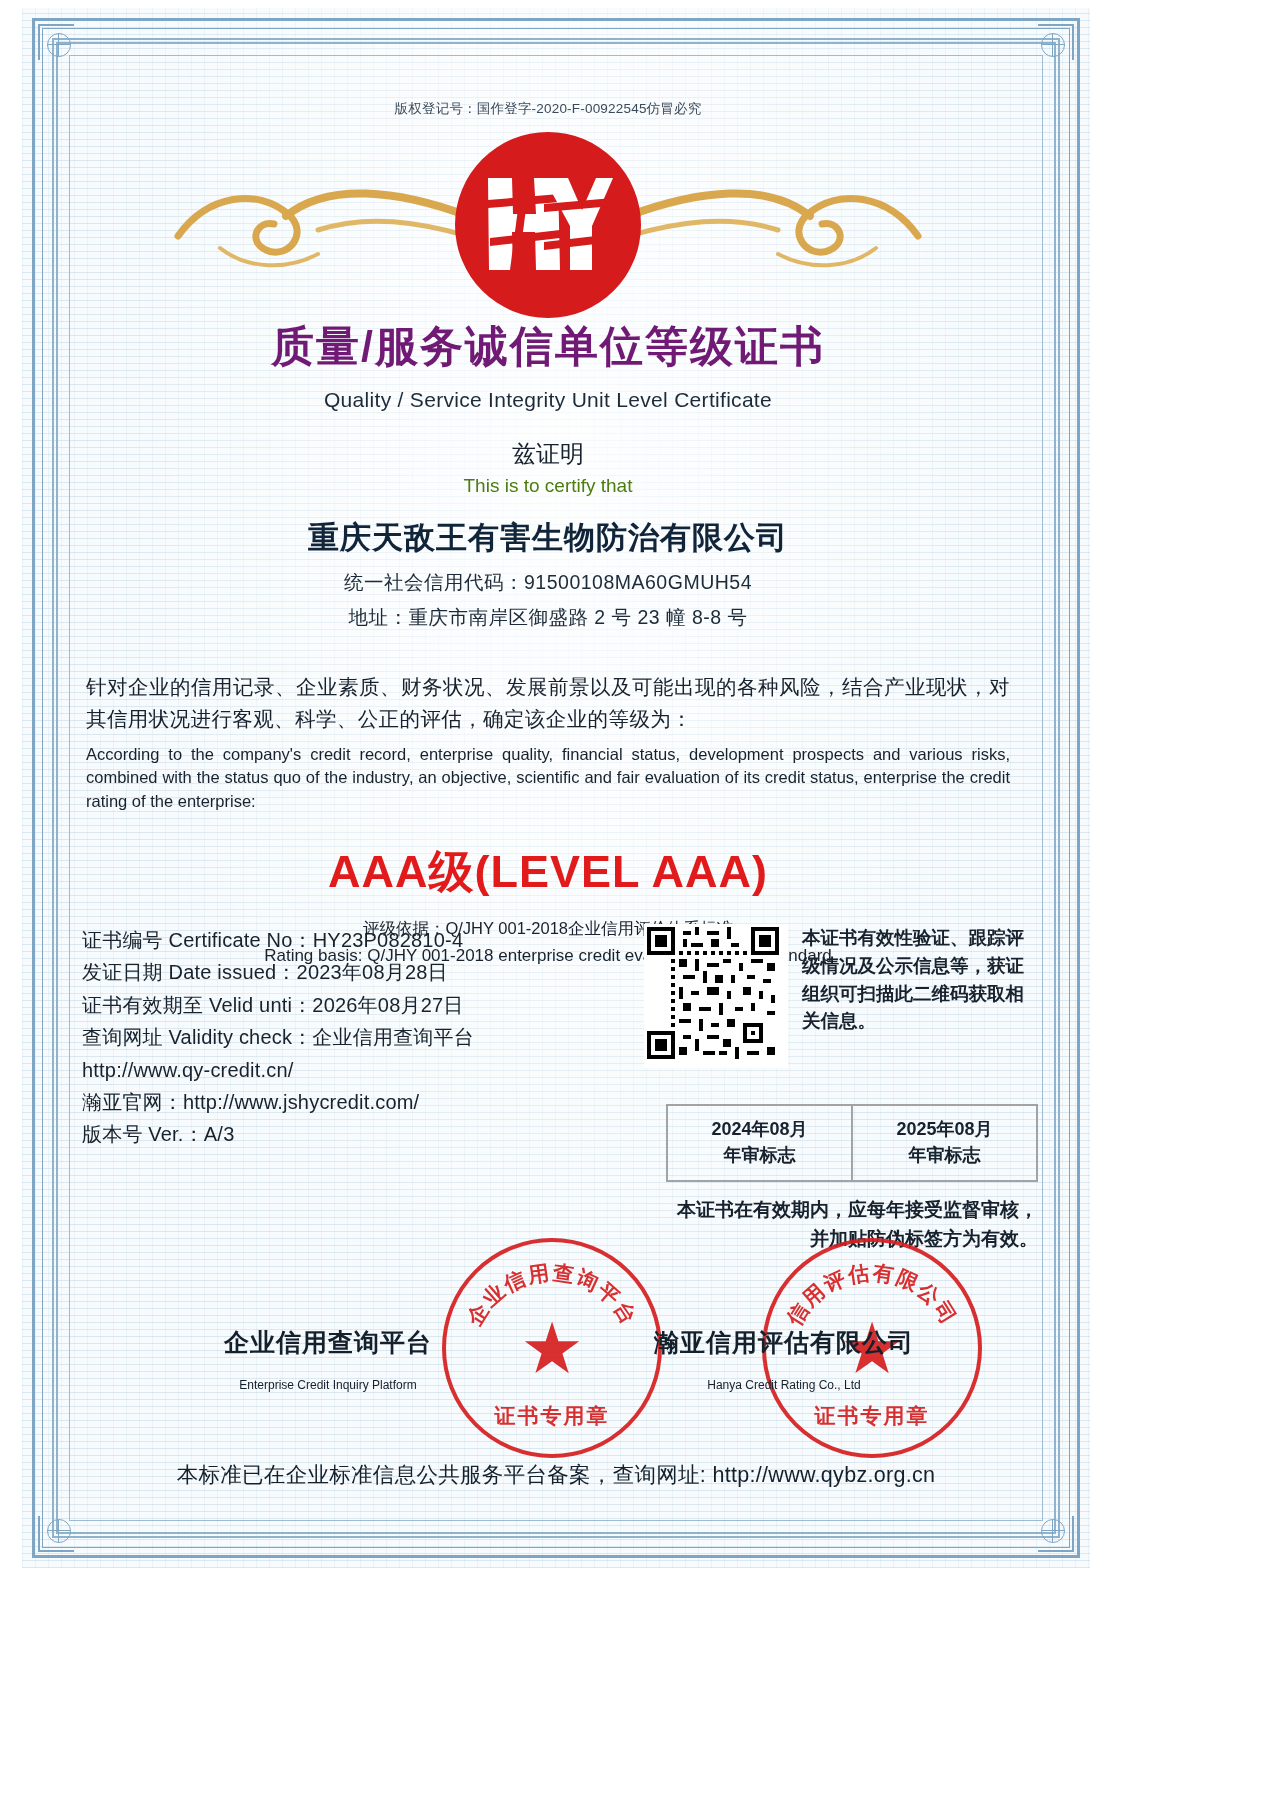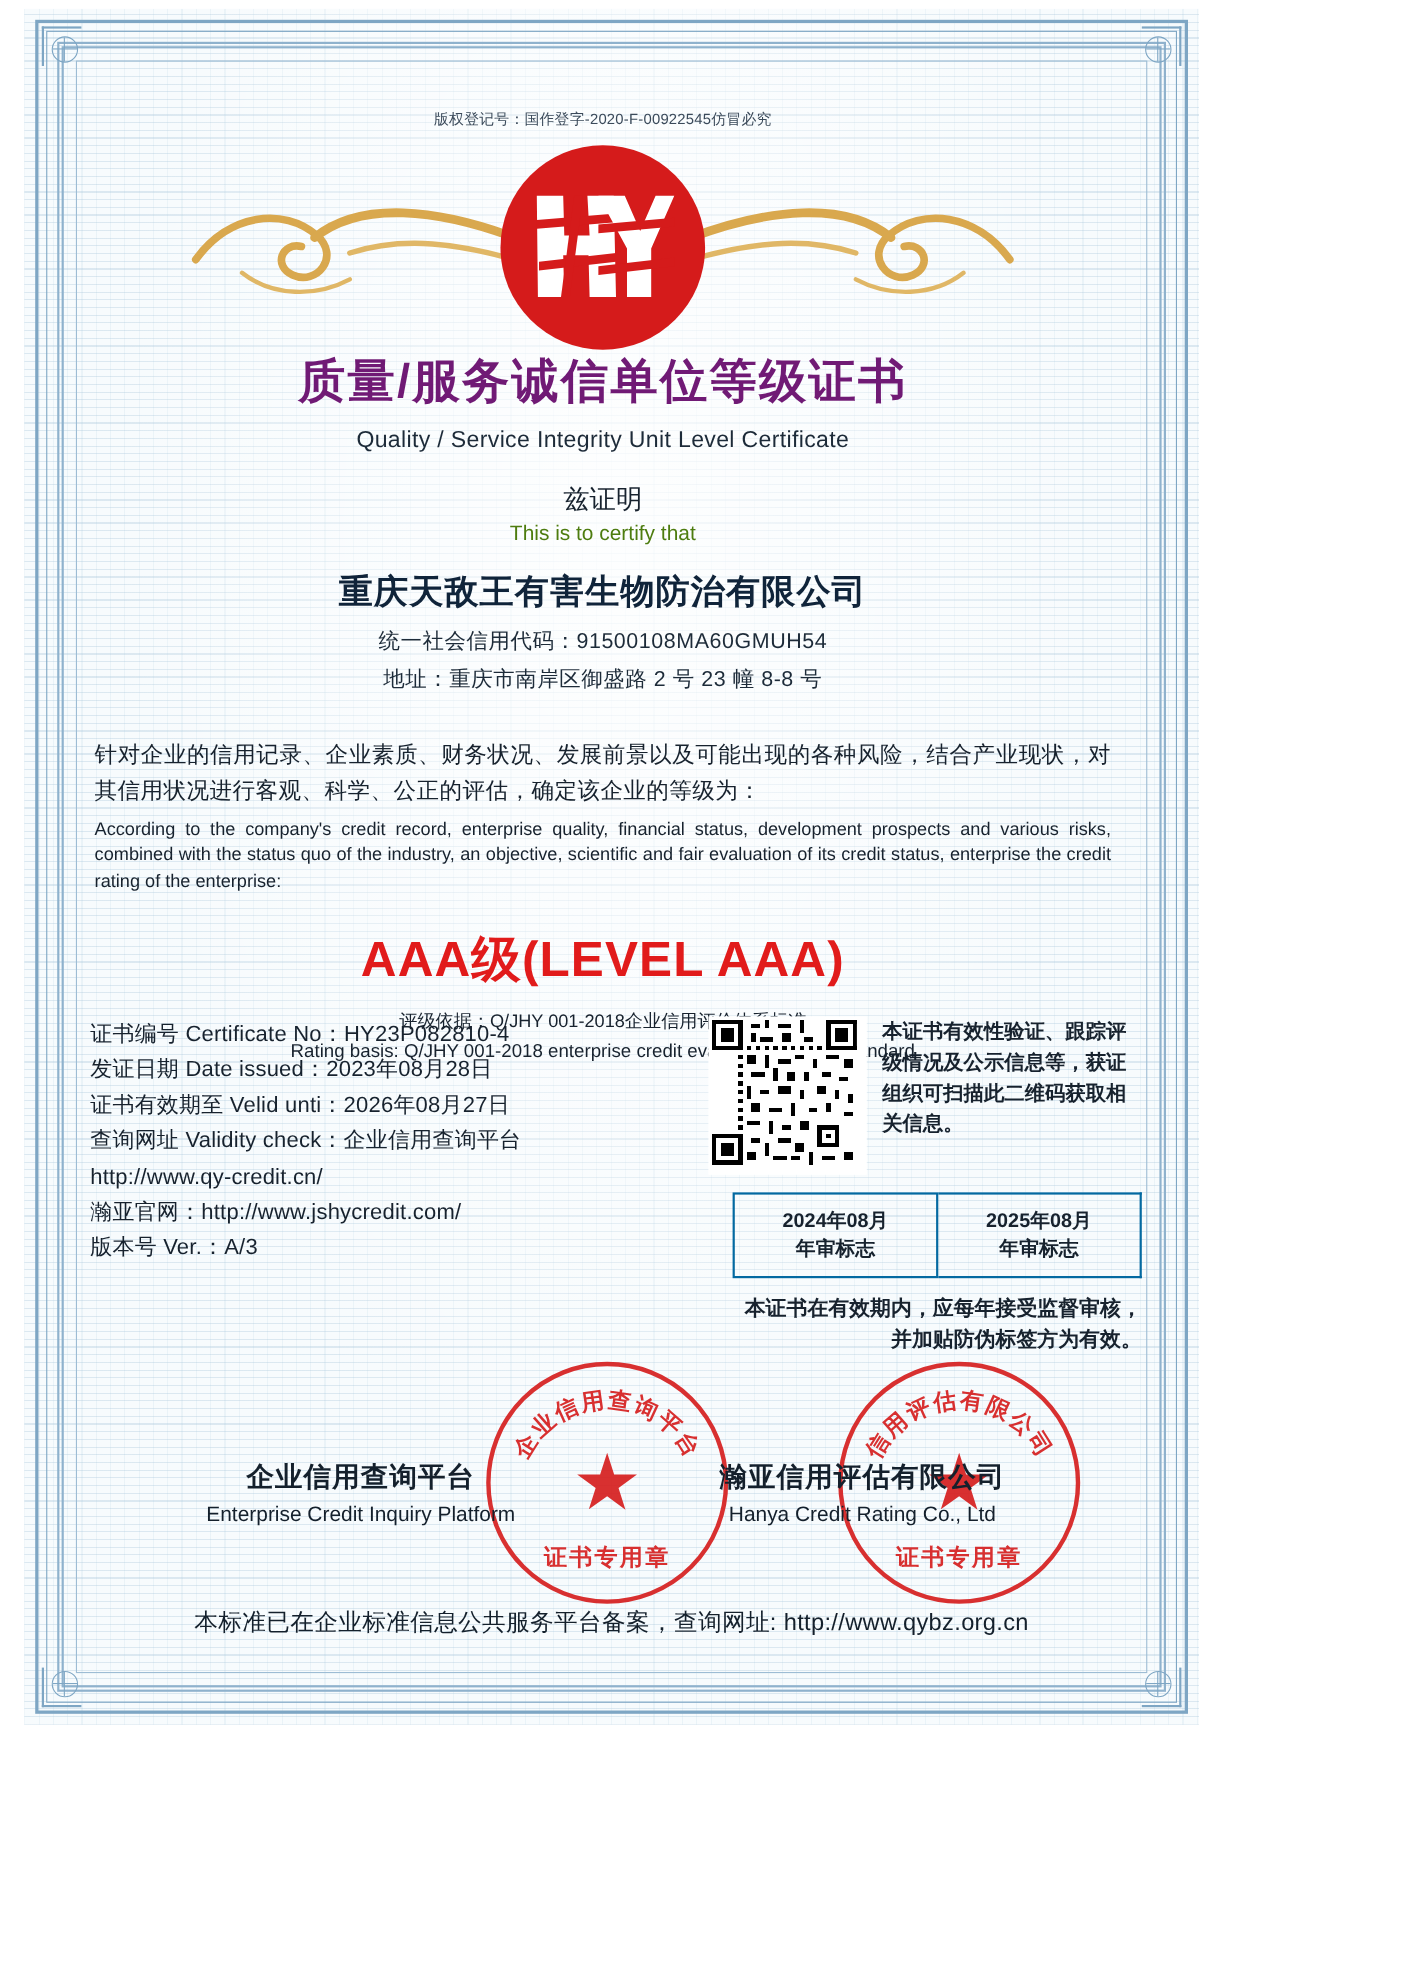--- a/index.html
+++ b/index.html
@@ -247,26 +247,27 @@
     color:#17222e;
   }
   .stamp-boxes {
     display: flex;
     gap: 0;
     margin-top: 16px;
     width: 372px;
   }
   .stamp-box {
     flex: 1;
-    border: 2px solid #0369a1;
+    border: 2px solid #a3a3a3;
     text-align: center;
     padding: 10px 0 12px;
     font-size: 18px;
     line-height: 1.45;
     color:#17222e;
+    margin-top:20px;
   }
   .stamp-box + .stamp-box { border-left: none; }
   .annual-note {
     margin-top: 14px;
     width: 372px;
     text-align: right;
     font-size: 19px;
     line-height: 1.5;
     color:#17222e;
   }
@@ -321,23 +322,23 @@
     text-align: center;
     width: 420px;
   }
   .org .cn {
     font-size: 25px;
     font-weight: bold;
     color:#14202c;
     letter-spacing: 1px;
   }
   .org .en {
-    font-size: 19px;
+    font-size: 12px;
     color:#14202c;
-    margin-top: 8px;
+    margin-top: 19px;
   }
 
   .footer-note {
     position: absolute;
     left: 0; right: 0;
     top: 1452px;
     text-align: center;
     font-size: 21.5px;
     color:#14202c;
     letter-spacing: .3px;

